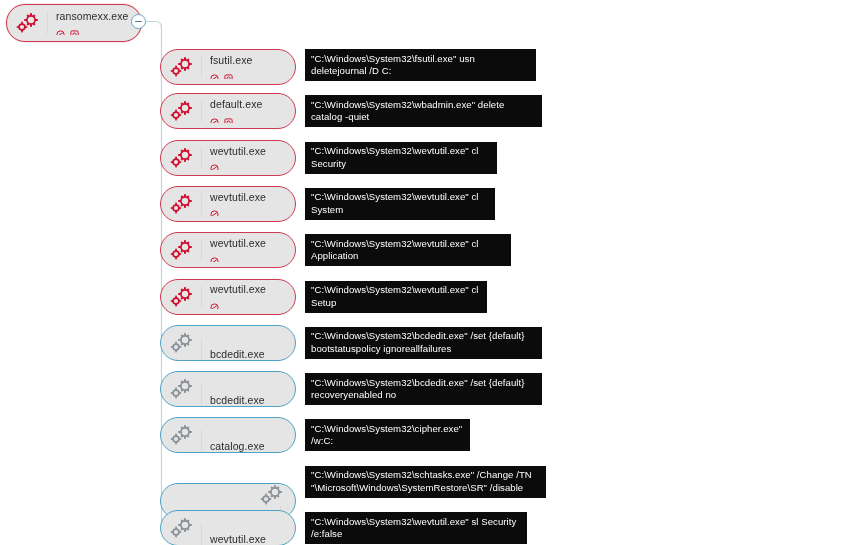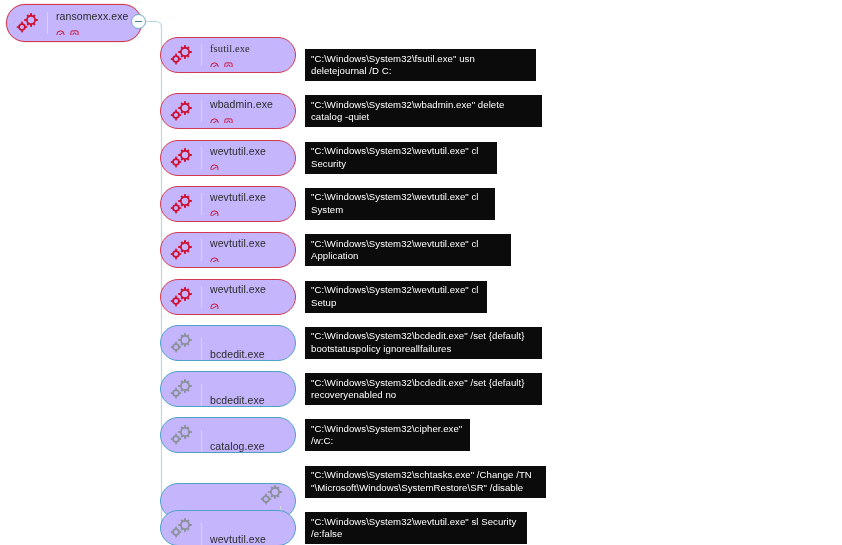--- a/index.html
+++ b/index.html
@@ -30,21 +30,21 @@
     height: 545px;
     pointer-events: none;
   }
 
   
   .node {
     position: absolute;
     box-sizing: border-box;
     display: flex;
     align-items: center;
-    background: #c4b5fd;
+    background: #e5e5e5;
     border-radius: 999px;
     height: 36px;
     padding: 0 6px 0 4px;
   }
   .node.root {
     left: 6px;
     top: 4px;
     width: 136px;
     height: 38px;
     border: 1.6px solid #cf3a4e;
@@ -200,21 +200,21 @@
         </span>
       </span>
     </span>
   </div>
 
   <div class="collapse-toggle">
     <span class="bar"></span>
   </div>
 
   <div id="children-layer">
-      <div class="node child" style="top: 37px; font-family: Liberation Serif, serif;">
+      <div class="node child" style="top: 49px;">
         <span class="node-icon">
           <svg width="26" height="22" viewBox="0 0 26 22">
     <g fill="none" stroke="#d01030" stroke-width="1.7">
       <circle cx="16" cy="8" r="4.1"></circle>
               <circle cx="7" cy="15" r="2.9"></circle>
     </g>
     <g fill="#d01030">
       <rect x="15" y="1.2" width="2" height="3"></rect>
               <rect x="15" y="11.8" width="2" height="3"></rect>
       <rect x="9.2" y="7" width="3" height="2"></rect>
@@ -263,21 +263,21 @@
       <rect x="17.9" y="10.7" width="2" height="2.6" transform="rotate(-45 18.9 12)"></rect>
       <rect x="6.2" y="9.6" width="1.7" height="2.4"></rect>
               <rect x="6.2" y="18" width="1.7" height="2.4"></rect>
       <rect x="1.8" y="14.2" width="2.4" height="1.7"></rect>
               <rect x="9.8" y="14.2" width="2.4" height="1.7"></rect>
     </g>
           </svg>
         </span>
         <span class="node-divider"></span>
         <span class="node-body">
-          <span class="node-title">wbadmin.exe</span>
+          <span class="node-title">default.exe</span>
           <span class="node-badges">
             <span class="badge"><svg width="9" height="9" viewBox="0 0 10 10">
       <circle cx="5" cy="5" r="4" fill="none" stroke="#d01030" stroke-width="1.1"></circle>
       <path d="M2.6 6.2 L7.4 3.2" stroke="#d01030" stroke-width="1.1" fill="none"></path>
               </svg></span>
             <span class="badge"><svg width="9" height="9" viewBox="0 0 10 10">
     <rect x="1" y="1" width="8" height="8" rx="1.4" fill="none" stroke="#d01030" stroke-width="1.1"></rect>
     <circle cx="5" cy="5" r="1.7" fill="none" stroke="#d01030" stroke-width="1.1"></circle>
               </svg></span>
           </span>

